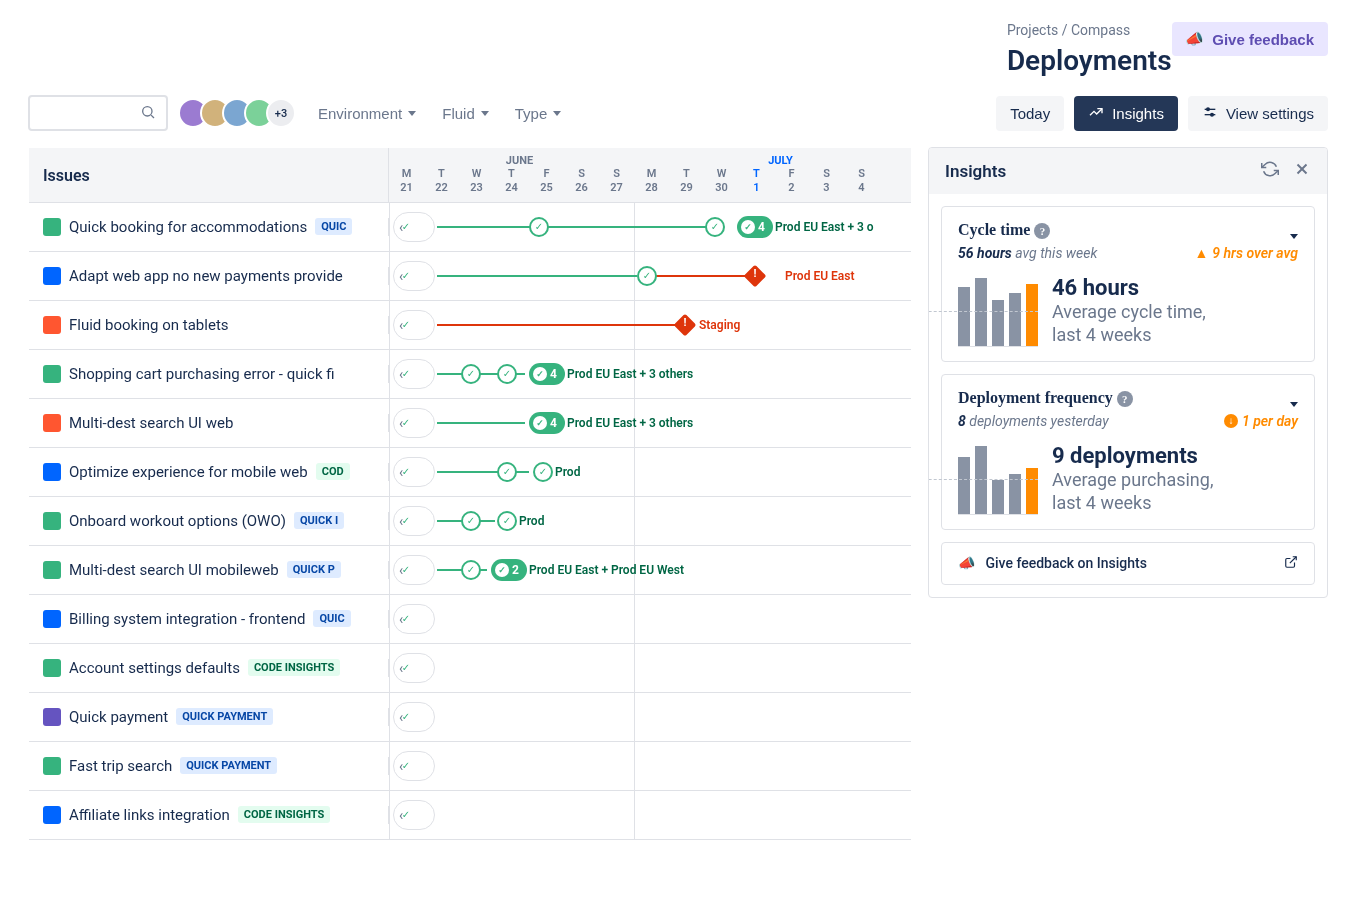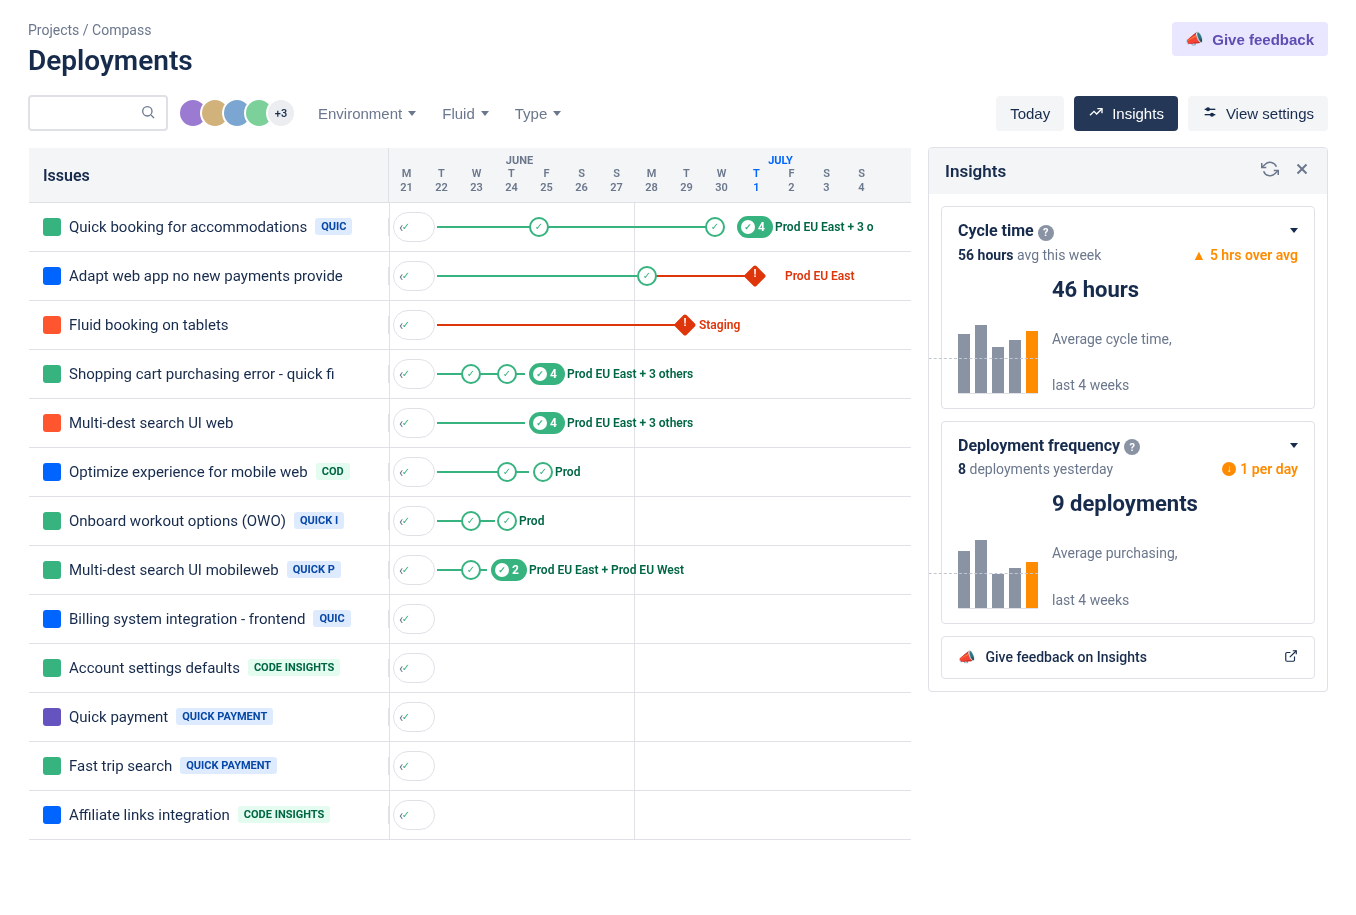--- a/index.html
+++ b/index.html
@@ -22,21 +22,21 @@
   }
   * { box-sizing: border-box; }
   body {
     margin: 0; font-family: -apple-system, BlinkMacSystemFont, "Segoe UI", Roboto, sans-serif;
     color: var(--text); background: #fff; font-size: 14px;
   }
   .page { padding: 22px 28px; width: 1356px; }
   .breadcrumb { font-size: 14px; color: var(--text-subtle); }
   .breadcrumb a { color: var(--text-subtle); text-decoration: none; }
   h1 { font-size: 28px; font-weight: 600; margin: 6px 0 18px; }
-  .header-row { display:flex; justify-content: space-between; align-items:flex-start; }
+  .header-row { display:flex; justify-content: flex-end; align-items:flex-start; }
   .feedback-btn {
     background: var(--purple-bg); color: var(--purple-fg); border: none;
     padding: 8px 14px; border-radius: 4px; font-size: 15px; font-weight: 600;
     display:flex; align-items:center; gap:8px; cursor:pointer;
   }
   .toolbar { display:flex; justify-content:space-between; align-items:center; }
   .toolbar-left { display:flex; align-items:center; gap:18px; }
   .search-box {
     width: 140px; height: 36px; border:2px solid var(--border); border-radius:4px;
     display:flex; align-items:center; justify-content:flex-end; padding:0 10px;
@@ -127,35 +127,35 @@
   
   .insights { width:400px; border:1px solid var(--border); border-radius:4px;
     overflow:hidden; }
   .insights-head { display:flex; justify-content:space-between;
     align-items:center; padding:12px 16px; background:var(--bg-subtle);
     font-size:17px; font-weight:600; }
   .insights-head .icons { display:flex; gap:14px; color:var(--text-subtle); }
   .card { margin:12px; border:1px solid var(--border); border-radius:4px;
     padding:14px 16px; }
   .card-title { font-size:16px; font-weight:700; display:flex;
-    align-items:center; justify-content:space-between; }
+    align-items:flex-end; justify-content:space-between;font-family:Liberation Serif, serif; }
   .card-sub { display:flex; justify-content:space-between; margin-top:6px;
-    font-size:14px; }
+    font-size:14px;font-style:italic; }
   .sub-left b { font-weight:700; }
   .warn { color:var(--orange); font-weight:600; display:flex;
     align-items:center; gap:4px; }
   .card-body { display:flex; gap:14px; margin-top:14px; align-items:flex-end; }
   .bars { display:flex; gap:5px; align-items:flex-end; height:70px;
     border-bottom:1px solid var(--border); position:relative; }
   .bars::before { content:''; position:absolute; left:-80px; right:0; top:34px;
     border-top:1px dashed #C1C7D0; }
   .bar { width:12px; background:#8993A4; }
   .bar.hl { background:var(--orange); }
   .stat-num { font-size:22px; font-weight:700; }
-  .stat-desc { font-size:14px; color:var(--text-subtle); line-height:1.3;margin-top:28px; }
+  .stat-desc { font-size:18px; color:var(--text-subtle); line-height:1.3; }
   .feedback-row { margin:12px; border:1px solid var(--border); border-radius:4px;
     padding:12px 16px; display:flex; justify-content:space-between;
     align-items:center; font-size:14px; font-weight:500; cursor:pointer; }
   .tri { display:inline-block; width:0; height:0; border-left:4px solid transparent;
     border-right:4px solid transparent; border-top:5px solid currentColor; }
   .help { width:16px; height:16px; border-radius:50%; background:#8993A4;
     color:#fff; font-size:11px; display:inline-flex; align-items:center;
     justify-content:center; font-weight:700; }
 </style>
 </head>
@@ -484,21 +484,21 @@
 
       <div class="card">
         <div class="card-title">
           <span><span>Cycle time</span> <span class="help">?</span></span>
           <span class="tri"></span>
         </div>
         <div class="card-sub">
           <span class="sub-left"><b>56 hours</b> <span style="color:var(--text-subtle)">avg this week</span></span>
           <span class="warn">
               <span>▲</span>
-              <span>5 hrs over avg</span>
+              <span>9 hrs over avg</span>
             </span>
         </div>
         <div class="card-body">
           <div class="bars" id="bars-cycle">
               <div class="bar" style="height: 59.2258px;"></div>
               <div class="bar" style="height: 68px;"></div>
               <div class="bar" style="height: 46.0645px;"></div>
               <div class="bar" style="height: 52.6452px;"></div>
               <div class="bar hl" style="height: 61.4194px;"></div>
             </div>

